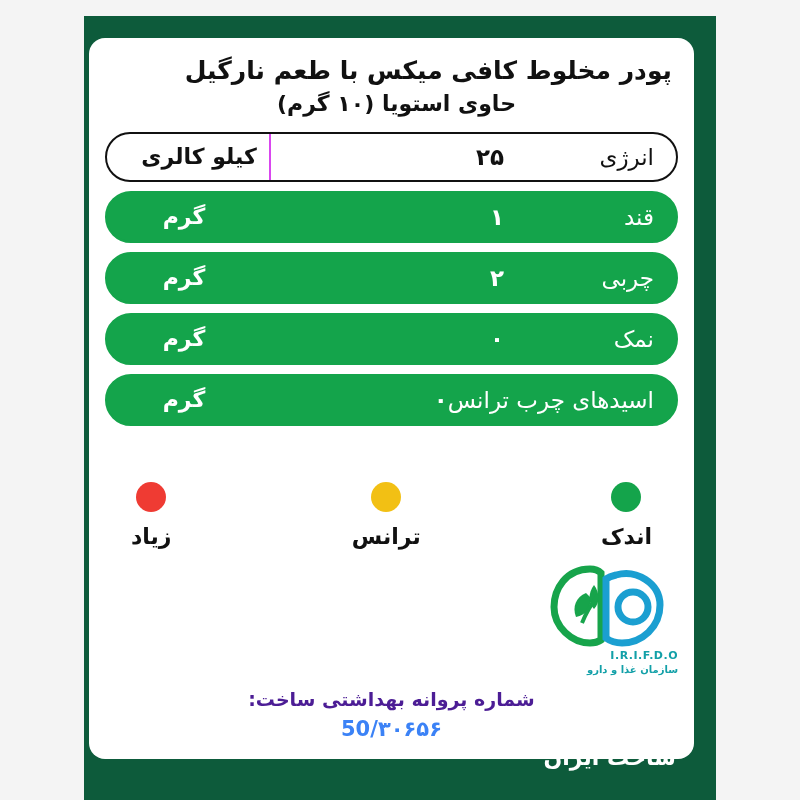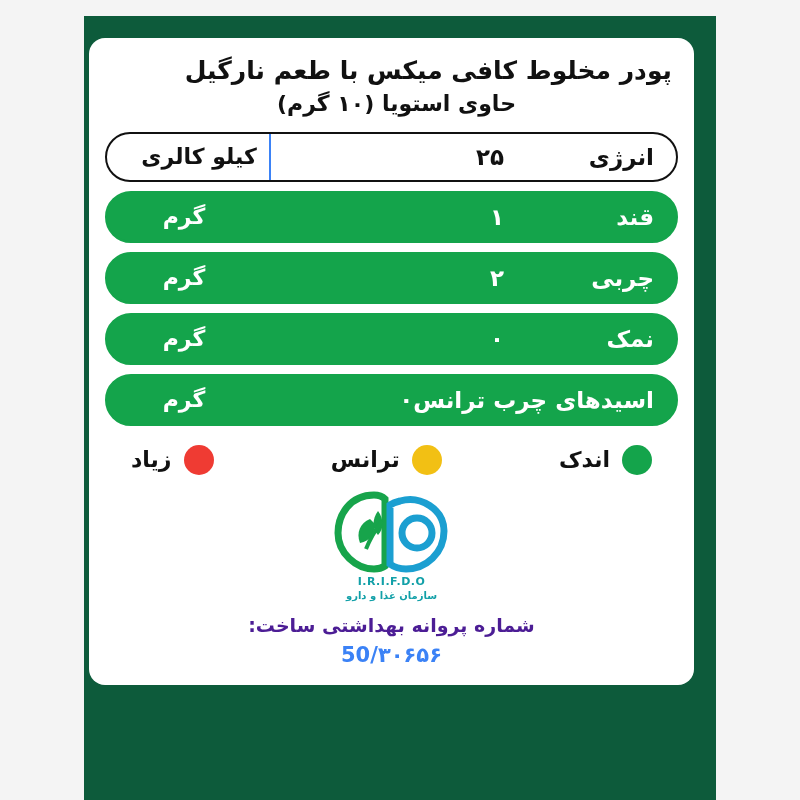--- a/index.html
+++ b/index.html
@@ -83,21 +83,21 @@
     background: #ffffff;
     border: 2px solid #111111;
     height: 50px;
   }
   .nut-row.green {
     background: #14a44b;
     border: 2px solid #14a44b;
   }
   .nut-name {
     font-size: 23px;
-    font-weight: bold;
+    font-weight: normal;
     flex: 0 0 auto;
     min-width: 150px;
     text-align: right;
   }
   .nut-value {
     font-size: 23px;
     font-weight: bold;
     flex: 1 1 auto;
     text-align: right;
   }
@@ -112,55 +112,56 @@
   .nut-row.energy .nut-value,
   .nut-row.energy .nut-unit {
     color: #111111;
   }
   .nut-row.green .nut-name,
   .nut-row.green .nut-value,
   .nut-row.green .nut-unit {
     color: #ffffff;
   }
   .nut-row.energy .nut-unit {
-    border-right: 2px solid #3b82f6;
+    border-right: 2px solid #d946ef;
     min-width: 140px;
     line-height: 46px;
     height: 46px;
   }
 
   
   .legend {
     display: flex;
     flex-direction: row;
     align-items: center;
     justify-content: space-between;
     direction: rtl;
     padding: 10px 26px 4px 26px;
   }
   .legend-item {
     display: flex;
+    flex-direction: column;
     align-items: center;
     gap: 12px;
+    margin-top: 37px;
   }
   .dot {
     width: 30px;
     height: 30px;
     border-radius: 50%;
     display: inline-block;
   }
   .legend-label {
     font-size: 22px;
     font-weight: bold;
     color: #111111;
   }
 
   
   .logo-block {
-    text-align: center;
     padding: 6px 0 0 0;
   }
   .logo-caption {
     font-size: 11px;
     color: #12a0a8;
     font-weight: bold;
     letter-spacing: 0.5px;
     margin-top: -6px;
   }
   .logo-caption2 {
@@ -279,14 +280,15 @@
         <div class="logo-caption2">سازمان غذا و دارو</div>
       </div>
 
       <div class="license">
         <div class="license-text">شماره پروانه بهداشتی ساخت:</div>
         <div class="license-number">50/۳۰۶۵۶</div>
       </div>
 
     </div>
 
+    <div class="made-in">ساخت ایران</div>
   </div>
 </div>
 
 </body></html>

